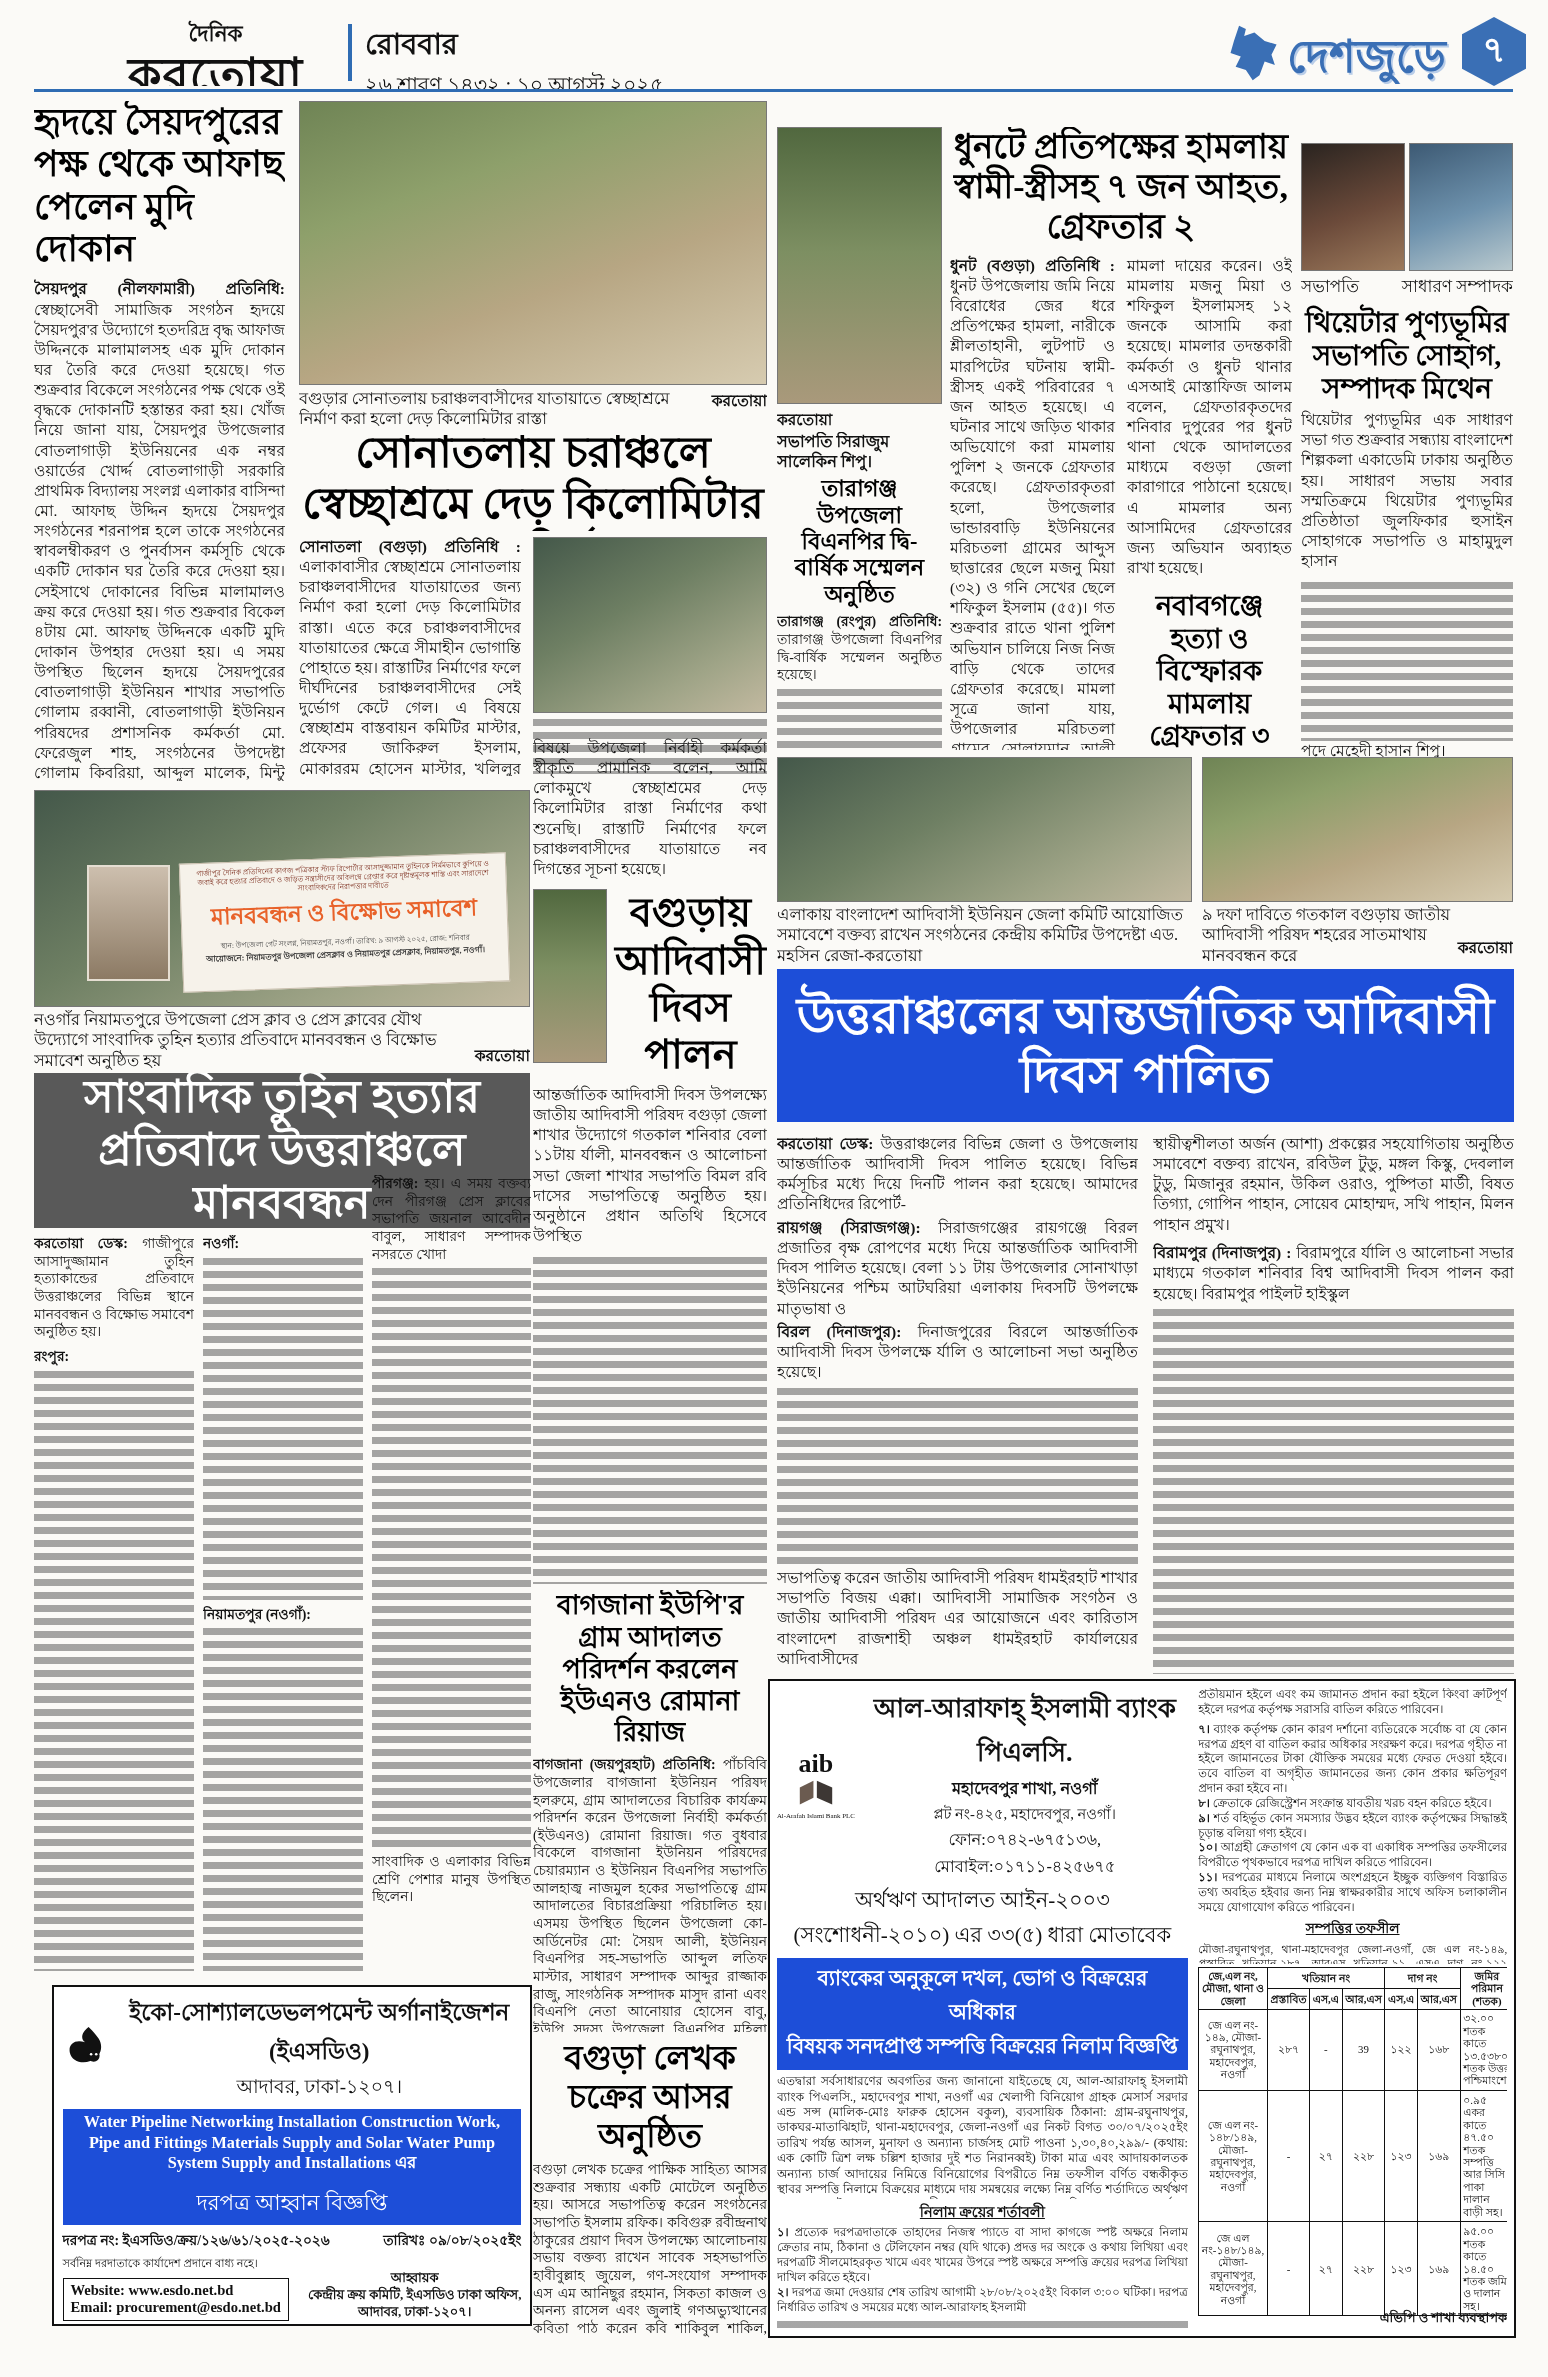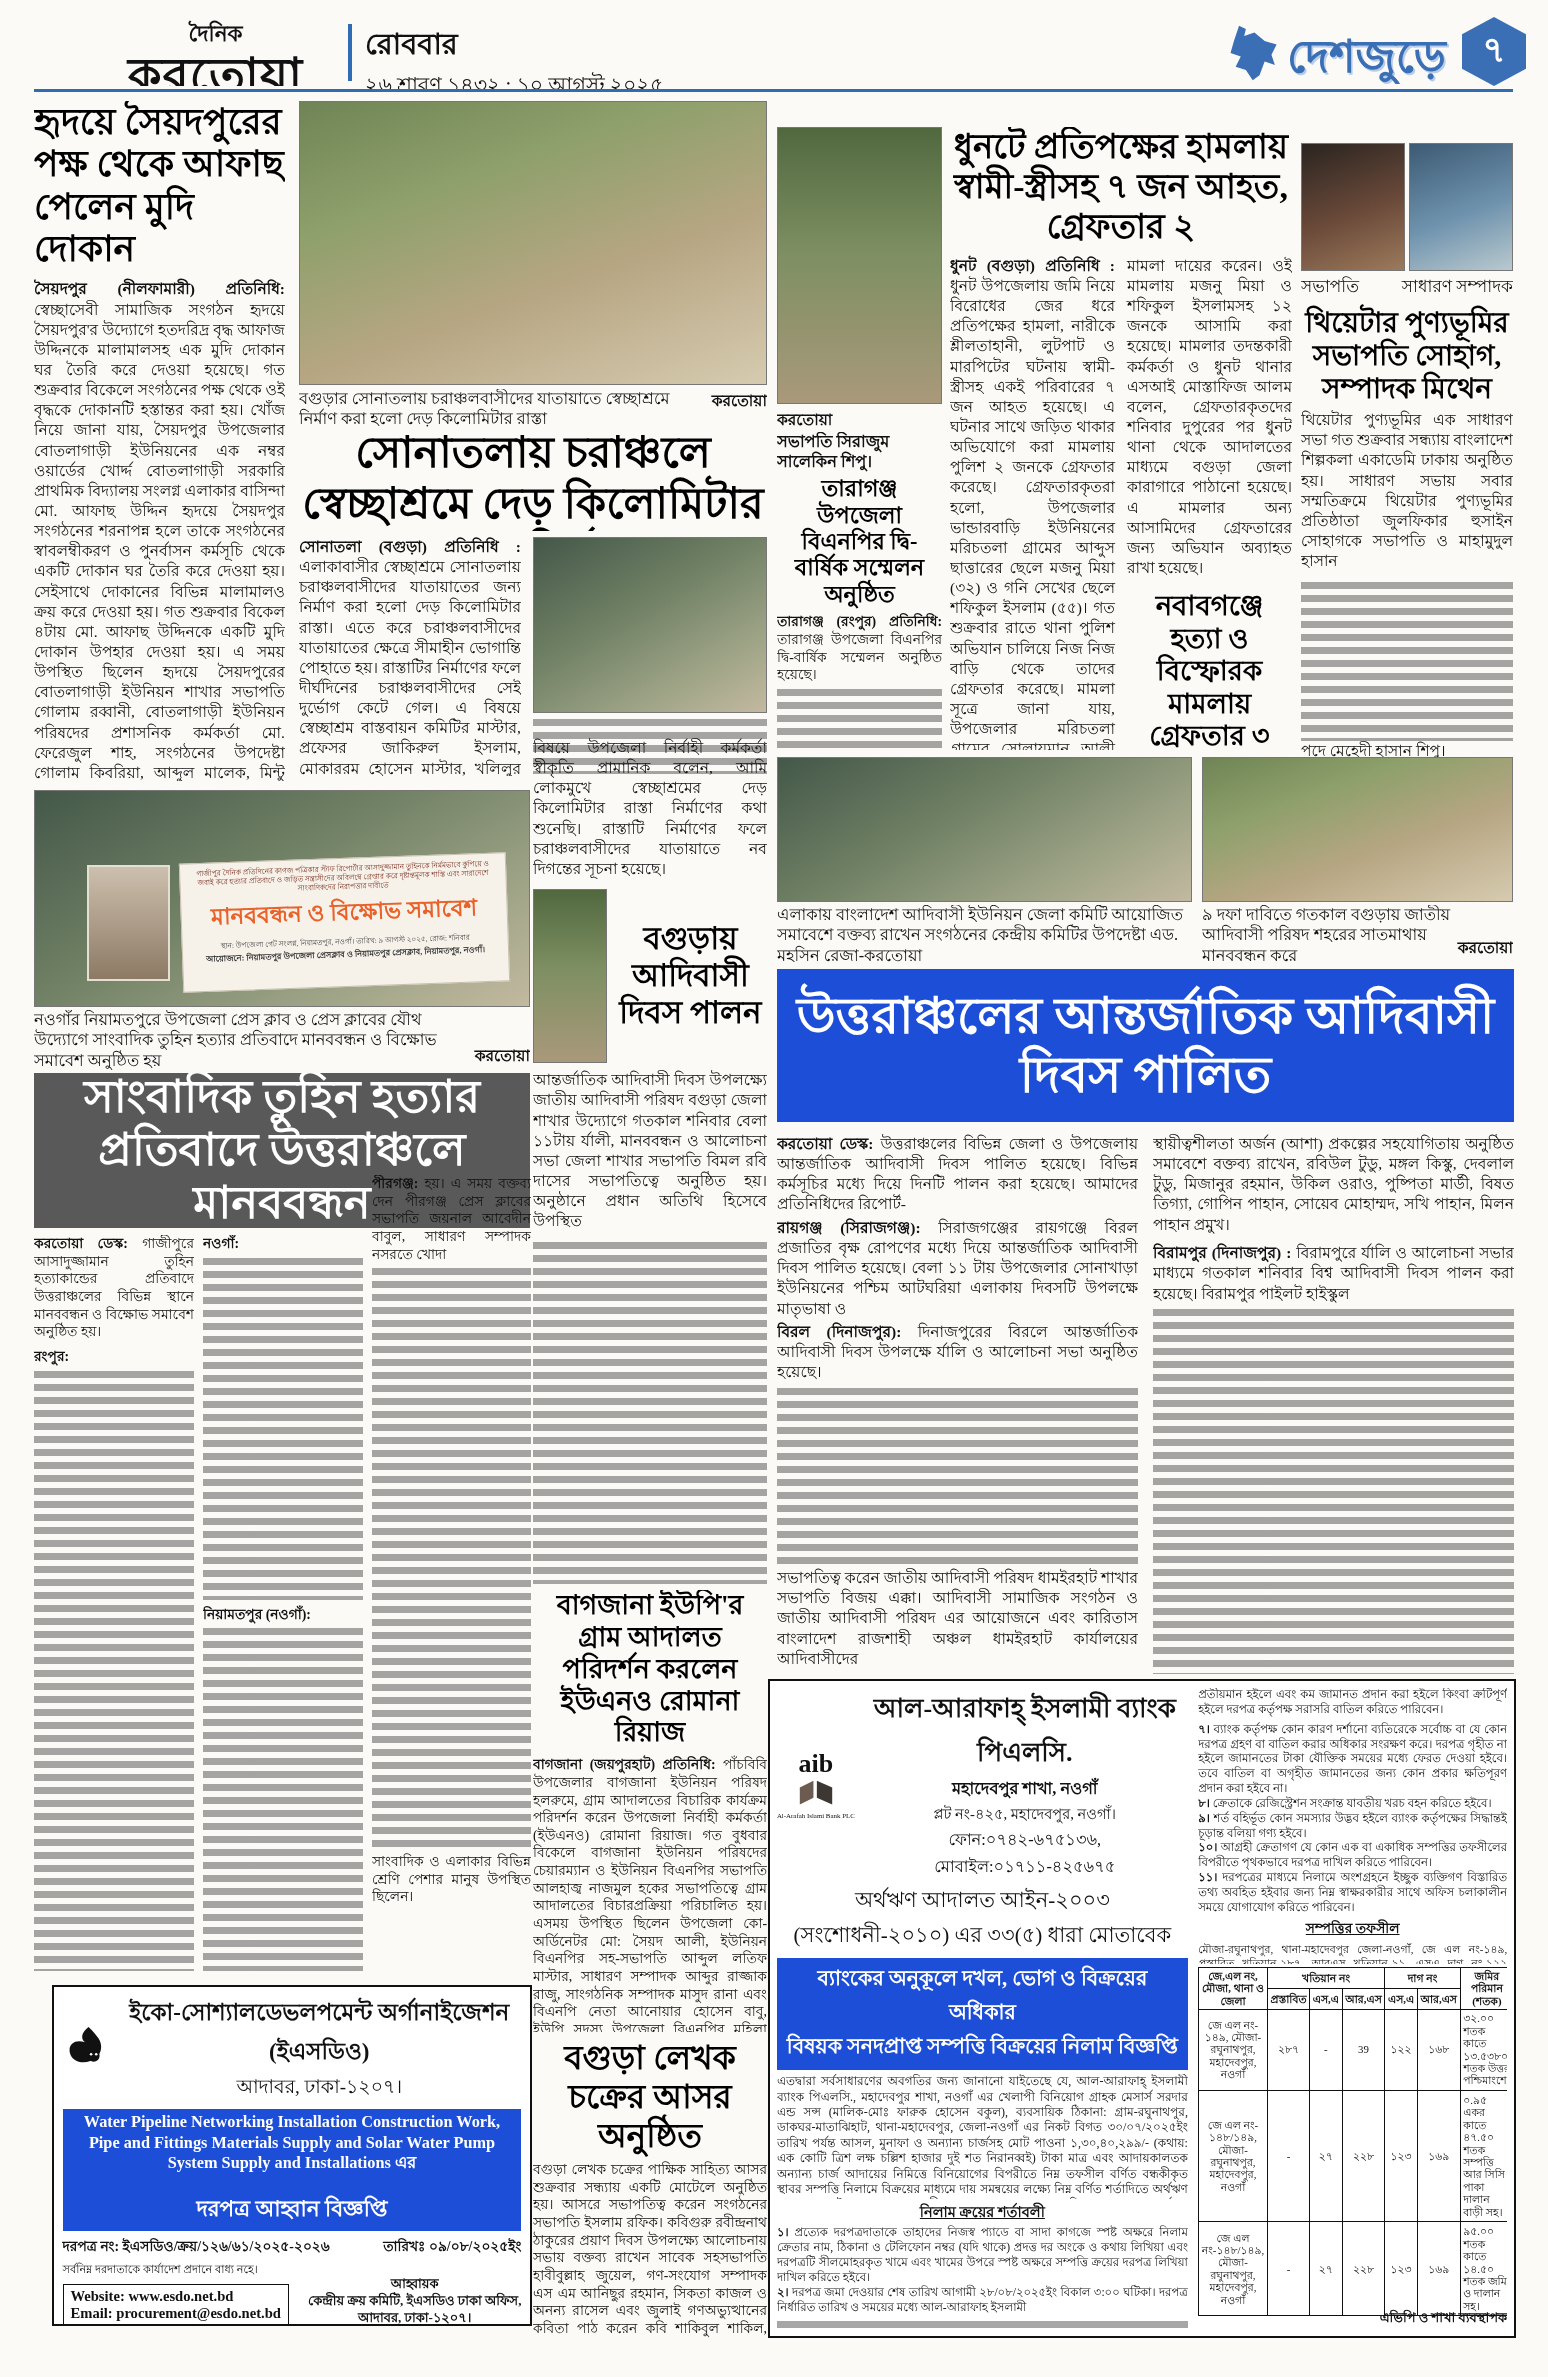--- a/index.html
+++ b/index.html
@@ -75,21 +75,21 @@
     <div class="body"><span class="dl">সোনাতলা (বগুড়া) প্রতিনিধি :</span> <span>এলাকাবাসীর স্বেচ্ছাশ্রমে সোনাতলায় চরাঞ্চলবাসীদের যাতায়াতের জন্য নির্মাণ করা হলো দেড় কিলোমিটার রাস্তা। এতে করে চরাঞ্চলবাসীদের যাতায়াতের ক্ষেত্রে সীমাহীন ভোগান্তি পোহাতে হয়। রাস্তাটির নির্মাণের ফলে দীর্ঘদিনের চরাঞ্চলবাসীদের সেই দুর্ভোগ কেটে গেল। এ বিষয়ে স্বেচ্ছাশ্রম বাস্তবায়ন কমিটির মাস্টার, প্রফেসর জাকিরুল ইসলাম, মোকাররম হোসেন মাস্টার, খলিলুর রহমান বলেন, প্রতি বছর বন্যার সময় প্রায় তিন মাস চরাঞ্চলবাসীদেরকে যাতায়াতের</span></div>
 
   </div>
   <div class="abs photo3" style="left:533px;top:537px;width:234px;height:176px;border:0.9px solid #777;"></div>
   <div class="abs fillshort" style="left:533px;top:719px;width:234px;height:55px;"></div>
 
   <div class="abs col" style="left:533px;top:738px;width:234px;height:846px;">
     <p class="body">বিষয়ে উপজেলা নির্বাহী কর্মকর্তা স্বীকৃতি প্রামানিক বলেন, আমি লোকমুখে স্বেচ্ছাশ্রমের দেড় কিলোমিটার রাস্তা নির্মাণের কথা শুনেছি। রাস্তাটি নির্মাণের ফলে চরাঞ্চলবাসীদের যাতায়াতে নব দিগন্তের সূচনা হয়েছে।</p>
     <div style="display:flex;gap:6.9px;margin-top:5.2px;">
       <div class="photo2" style="width:72px;height:172px;border:0.9px solid #777;flex:0 0 auto;"></div>
-      <div class="hl hl-c" style="flex:1;font-size:31px;align-self:center;">বগুড়ায় আদিবাসী দিবস পালন</div>
+      <div class="hl hl-c" style="flex:1;font-size:40px;align-self:center;">বগুড়ায় আদিবাসী দিবস পালন</div>
     </div>
     <p class="body" style="margin-top:6.9px;">আন্তর্জাতিক আদিবাসী দিবস উপলক্ষ্যে জাতীয় আদিবাসী পরিষদ বগুড়া জেলা শাখার উদ্যোগে গতকাল শনিবার বেলা ১১টায় র্যালী, মানববন্ধন ও আলোচনা সভা জেলা শাখার সভাপতি বিমল রবি দাসের সভাপতিত্বে অনুষ্ঠিত হয়। অনুষ্ঠানে প্রধান অতিথি হিসেবে উপস্থিত</p>
     <div class="fill"></div>
   </div>
 
   <div class="abs photo2" style="left:777px;top:127px;width:165px;height:277px;border:0.9px solid #777;"></div>
   <div class="abs credit" style="left:777px;top:408px;width:165px;height:20.6px;">করতোয়া</div>
   <div class="abs col" style="left:777px;top:432px;width:165px;height:318px;">
     <div class="cap" style="font-weight:bold;">সভাপতি সিরাজুম সালেকিন শিপু।</div>
     <div class="hl hl-c" style="font-size:22.4px;margin-top:3.4px;">তারাগঞ্জ উপজেলা বিএনপির দ্বি-বার্ষিক সম্মেলন অনুষ্ঠিত</div>
@@ -204,21 +204,21 @@
             <circle cx="39" cy="34" r="1.5" fill="#fff"></circle>
           </svg>
       </div>
       <div style="flex:1;text-align:center;">
         <div style="font-size:23px;font-weight:bold;">ইকো-সোশ্যালডেভলপমেন্ট অর্গানাইজেশন (ইএসডিও)</div>
         <div style="font-size:19px;">আদাবর, ঢাকা-১২০৭।</div>
       </div>
     </div>
     <div class="blackbox" style="margin-top:5.2px;padding:3.4px 6.9px;text-align:center;">
       <div style="font-family:'Liberation Serif',serif;font-size:16.3px;font-weight:bold;line-height:1.25;">Water Pipeline Networking Installation Construction Work, Pipe and Fittings Materials Supply and Solar Water Pump System Supply and Installations এর</div>
-      <div style="font-size:21.5px;font-weight:bold;margin-top:18px;">দরপত্র আহ্বান বিজ্ঞপ্তি</div>
+      <div style="font-size:21.5px;font-weight:normal;margin-top:12px;">দরপত্র আহ্বান বিজ্ঞপ্তি</div>
     </div>
     <div style="display:flex;justify-content:space-between;font-size:13.8px;font-weight:bold;margin-top:4.3px;">
       <span>দরপত্র নং: ইএসডিও/ক্রয়/১২৬/৬১/২০২৫-২০২৬</span>
       <span>তারিখঃ ০৯/০৮/২০২৫ইং</span>
     </div>
     <div class="body-sm" style="font-size:11.6px;margin-top:2.6px;max-height:83px;overflow:hidden;">ইকো-সোশ্যালডেভলপমেন্ট অর্গানাইজেশন (ইএসডিও) একটি জাতীয় পর্যায়ের বেসরকারী সংস্থা, যা গত ১৯৮৮ সাল হতে সামাজিক উন্নয়ন ও দক্ষতা বৃদ্ধিমূলক বিভিন্ন কার্যক্রম/প্রকল্প বাস্তবায়ন করে আসছে। SDC এর অর্থায়নে WaterAid এবং Swisscontact এর কারিগরি সহায়তায় ইএসডিও GO4IMPact প্রকল্প নওগাঁ জেলার নিয়ামতপুর ও ধামইরহাট উপজেলায় বাস্তবায়ন করছে। উক্ত প্রকল্পের জন্য ১/ Water Pipeline Networking Installation Construction Work, 2/ Pipe and Fittings Materials Supply ও ৩/ Solar Water Pump System Supply and Installations ক্রয়ের নিমিত্তে প্রকৃত (ভেন্ডর) পরিবেশক/ব্যবসায়ী নিকট হতে ইএসডিও কর্তৃক নির্ধারিত সিডিউলে শর্তাবলী সাপেক্ষে দরপত্র আহবান করা যাচ্ছে।</div>
     <div class="body-sm" style="font-size:11.2px;">সর্বনিম্ন দরদাতাকে কার্যাদেশ প্রদানে বাধ্য নহে।</div>
     <div class="body-sm" style="font-size:11.2px;max-height:45px;overflow:hidden;">** ইএসডিও কখনই শিশু শ্রমকে প্রশ্রয় দেয়না। যে সব প্রতিষ্ঠানে শিশু শ্রমিক নিয়োজিত রয়েছে সেই সব প্রতিষ্ঠানকে দরপত্র জমা প্রদানে না করার জন্য অনুরোধ করা যাচ্ছে। দরপত্র দাখিলকারী প্রতিষ্ঠানের বিরুদ্ধে কোনরূপ নারী/শিশু নির্যাতনের অভিযোগ থাকলে এবং তা প্রমাণিত হলে উক্ত প্রতিষ্ঠানের দরপত্র/কার্যাদেশ বাতিল করার ক্ষমতা ইএসডিও কর্তৃপক্ষ সংরক্ষণ করে।</div>
     <div style="display:flex;justify-content:space-between;align-items:flex-end;margin-top:auto;">
       <div style="border:1.7px solid #111;padding:3.4px 6.9px;font-size:14.6px;font-weight:bold;font-family:'Liberation Serif',serif;">

